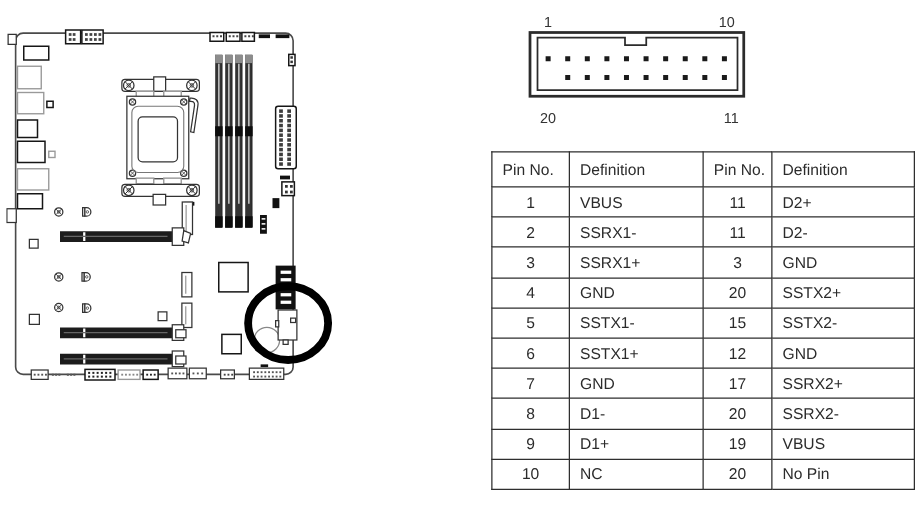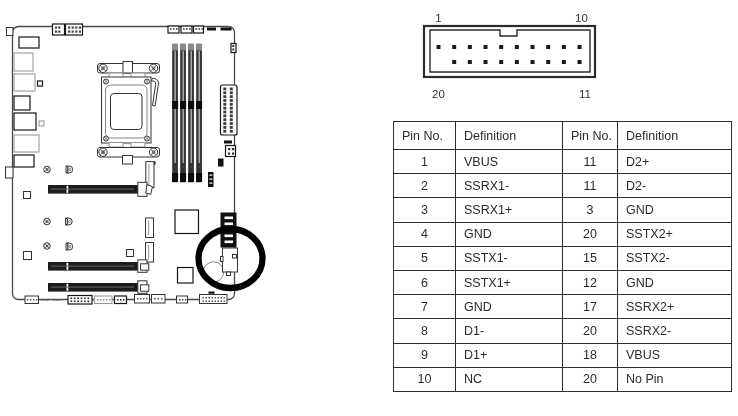--- a/index.html
+++ b/index.html
@@ -409,21 +409,21 @@
         </tr>
         <tr>
           <td class="pin">8</td>
           <td class="def">D1-</td>
           <td class="pin">20</td>
           <td class="def">SSRX2-</td>
         </tr>
         <tr>
           <td class="pin">9</td>
           <td class="def">D1+</td>
-          <td class="pin">18</td>
+          <td class="pin">19</td>
           <td class="def">VBUS</td>
         </tr>
         <tr>
           <td class="pin">10</td>
           <td class="def">NC</td>
           <td class="pin">20</td>
           <td class="def">No Pin</td>
         </tr>
       </tbody>
   </table>

